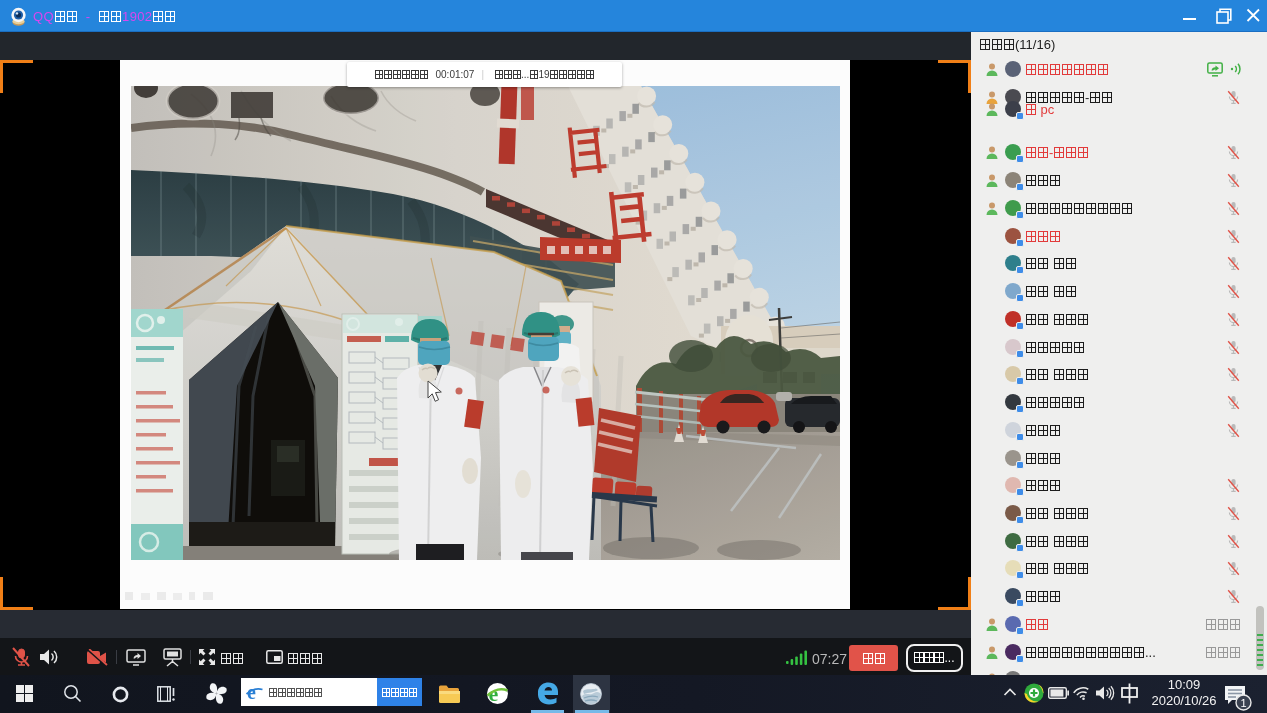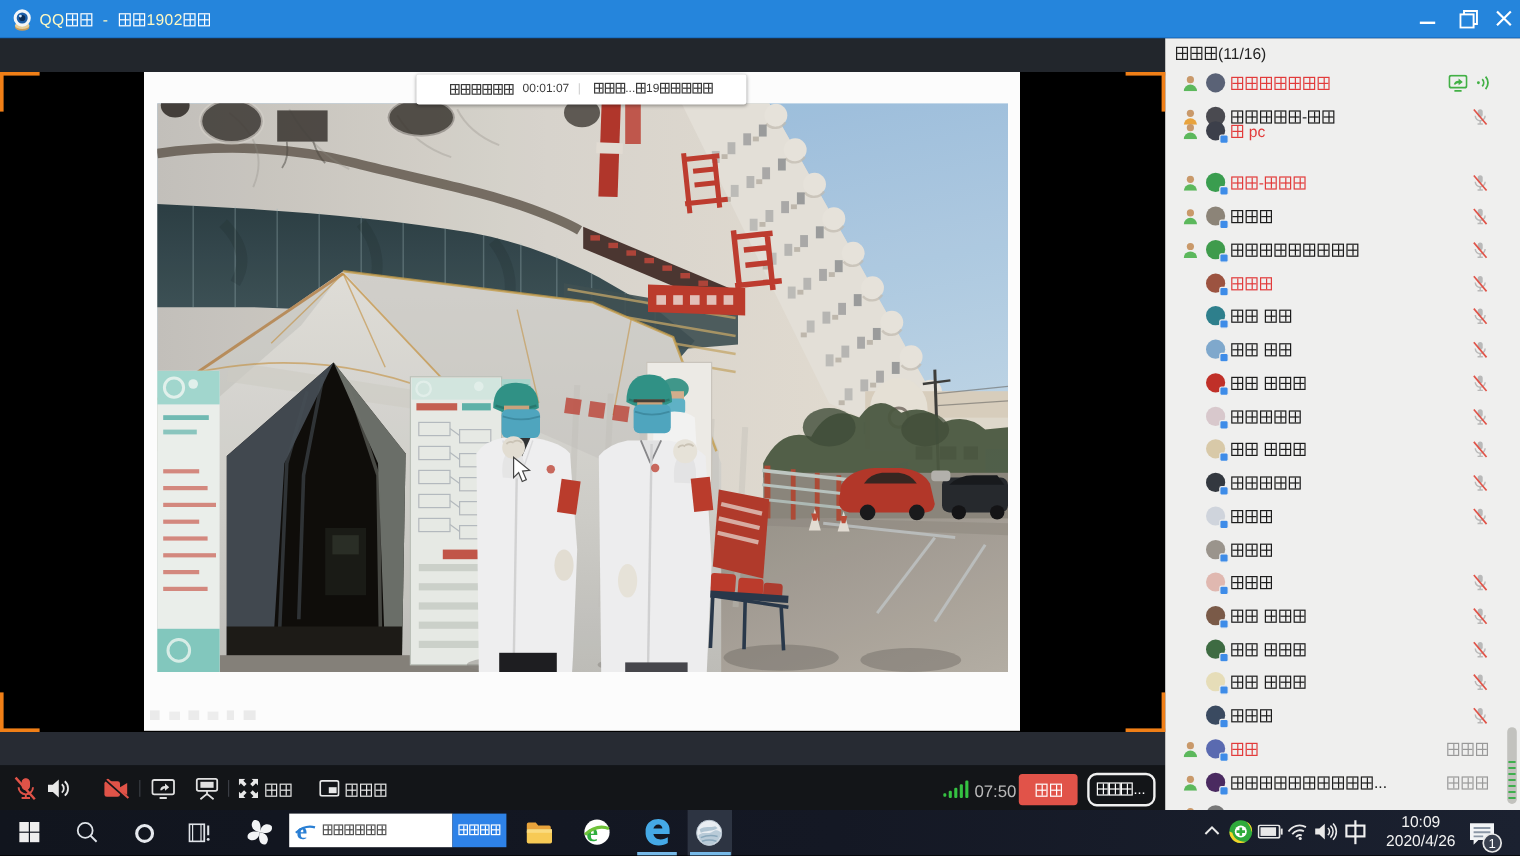--- a/index.html
+++ b/index.html
@@ -4,21 +4,21 @@
 html,body{width:1267px;height:713px;overflow:hidden}
 body{position:relative;font-family:"Liberation Sans",sans-serif;background:#000}
 .abs{position:absolute}
 .h{display:inline-block;width:10px;height:11px;border:1px solid;position:relative;margin:0 1px;vertical-align:-1px}
 .h:before{content:"";position:absolute;left:0;right:0;top:4px;border-top:1px solid}
 .h:after{content:"";position:absolute;top:0;bottom:0;left:4px;border-left:1px solid}
 .h.s{width:8px;height:9px;vertical-align:-1px;margin:0 .5px}
 .h.s:before{top:3px}.h.s:after{left:3px}
 .h.w{border-color:#fff}.h.w:before{border-color:#fff}.h.w:after{border-color:#fff}
 #titlebar{left:0;top:0;width:1267px;height:32px;background:#2585dc;border-bottom:1px solid #1a6ec2}
-#title{left:33px;top:9px;color:#fef9c3;font-size:13px;letter-spacing:.3px}
+#title{left:33px;top:9px;color:#d946ef;font-size:13px;letter-spacing:.3px}
 #striptop{left:0;top:32px;width:971px;height:28px;background:#22262c}
 #stage{left:0;top:60px;width:971px;height:550px;background:#000}
 #page{left:120px;top:60px;width:730px;height:549px;background:#fcfcfc}
 #stripbot{left:0;top:610px;width:971px;height:28px;background:#272b33}
 #ctrl{left:0;top:638px;width:971px;height:37px;background:#131518}
 #panel{left:971px;top:32px;width:296px;height:643px;background:#efefee;overflow:hidden}
 #taskbar{z-index:2;left:0;top:675px;width:1267px;height:38px;background:linear-gradient(90deg,#11151e 0%,#141824 55%,#1b2130 100%)}
 .br{position:absolute;width:33px;height:33px;border:0 solid #f07f17}
 #sharebar{z-index:4;left:347px;top:62px;width:275px;height:25px;background:#fff;border-radius:2px;box-shadow:0 1px 3px rgba(0,0,0,.35);display:flex;align-items:center;justify-content:center;font-size:10px;color:#3a3a3a}
 .row{position:absolute;left:971px;width:296px;height:26px;display:flex;align-items:center}
@@ -134,21 +134,21 @@
 <div class="ctxt" style="left:287px;top:651px"><b class="h"></b><b class="h"></b><b class="h"></b></div>
 <svg class="abs" style="left:786px;top:650px" width="22" height="15" viewBox="0 0 22 15">
  <g fill="#35c242">
  <rect x="0" y="11" width="2.6" height="3" rx="1"></rect>
  <rect x="4.6" y="9" width="2.6" height="6" rx="1"></rect>
  <rect x="9.2" y="6.5" width="2.6" height="8.5" rx="1"></rect>
  <rect x="13.8" y="3.5" width="2.6" height="11.5" rx="1"></rect>
  <rect x="18.4" y="0.5" width="2.6" height="14.5" rx="1"></rect>
     </g>
 </svg>
-<div class="abs" style="left:812px;top:651px;font-size:14px;color:#b9b9b9">07:50</div>
+<div class="abs" style="left:812px;top:651px;font-size:14px;color:#b9b9b9">07:27</div>
 <div class="abs" style="left:849px;top:645px;width:49px;height:26px;background:#e15349;border-radius:3px;display:flex;align-items:center;justify-content:center">
     <span style="color:#fff;font-size:13px"><b class="h w"></b><b class="h w"></b></span>
   </div>
 <div class="abs" style="left:906px;top:644px;width:57px;height:28px;border:2px solid #f0f0f0;border-radius:8px;display:flex;align-items:center;justify-content:center">
     <span style="color:#fff;font-size:12px;white-space:nowrap"><b class="h w" style="margin:0"></b><b class="h w" style="margin:0"></b><b class="h w" style="margin:0"></b>...</span>
   </div>
 
 <div class="abs" id="hdr"><b class="h"></b><b class="h"></b><b class="h"></b>(11/16)</div>
 <div class="row" style="top:56px">
     <svg class="pi" viewBox="0 0 12 13">
@@ -561,21 +561,21 @@
       <path d="M15.9 1.2 a9.8 9.8 0 0 1 0 13.6"></path>
     </g>
   </svg>
 <svg class="abs" style="left:1120px;top:683px;z-index:3" width="19" height="21" viewBox="0 0 19 21">
     <g stroke="#f0f0f0" stroke-width="1.8" fill="none">
       <line x1="9.5" y1="0.5" x2="9.5" y2="20.5"></line>
       <rect x="2" y="5" width="15" height="9"></rect>
     </g>
   </svg>
 <div class="abs" style="left:1152px;top:677px;width:64px;text-align:center;font-size:13px;color:#f2f2f2;z-index:3;line-height:15px">10:09</div>
-<div class="abs" style="left:1140px;top:693px;width:88px;text-align:center;font-size:13px;color:#f2f2f2;z-index:3;line-height:15px">2020/4/26</div>
+<div class="abs" style="left:1140px;top:693px;width:88px;text-align:center;font-size:13px;color:#f2f2f2;z-index:3;line-height:15px">2020/10/26</div>
 <svg class="abs" style="left:1224px;top:685px;z-index:3" width="28" height="26" viewBox="0 0 28 26">
     <path d="M1 1 h20 v14 h-13 l-4 4 v-4 H1 Z" fill="#f2f4f6"></path>
     <g stroke="#8b97a6" stroke-width="1.6">
       <line x1="4" y1="5" x2="18" y2="5"></line>
       <line x1="4" y1="8.5" x2="18" y2="8.5"></line>
       <line x1="4" y1="12" x2="12" y2="12"></line>
     </g>
     <circle cx="19.5" cy="17.5" r="7.5" fill="#3a4150" stroke="#e8e8e8" stroke-width="1.4"></circle>
     <text x="19.5" y="21.5" text-anchor="middle" font-family="Liberation Sans" font-size="11" fill="#fff">1</text>
   </svg>

